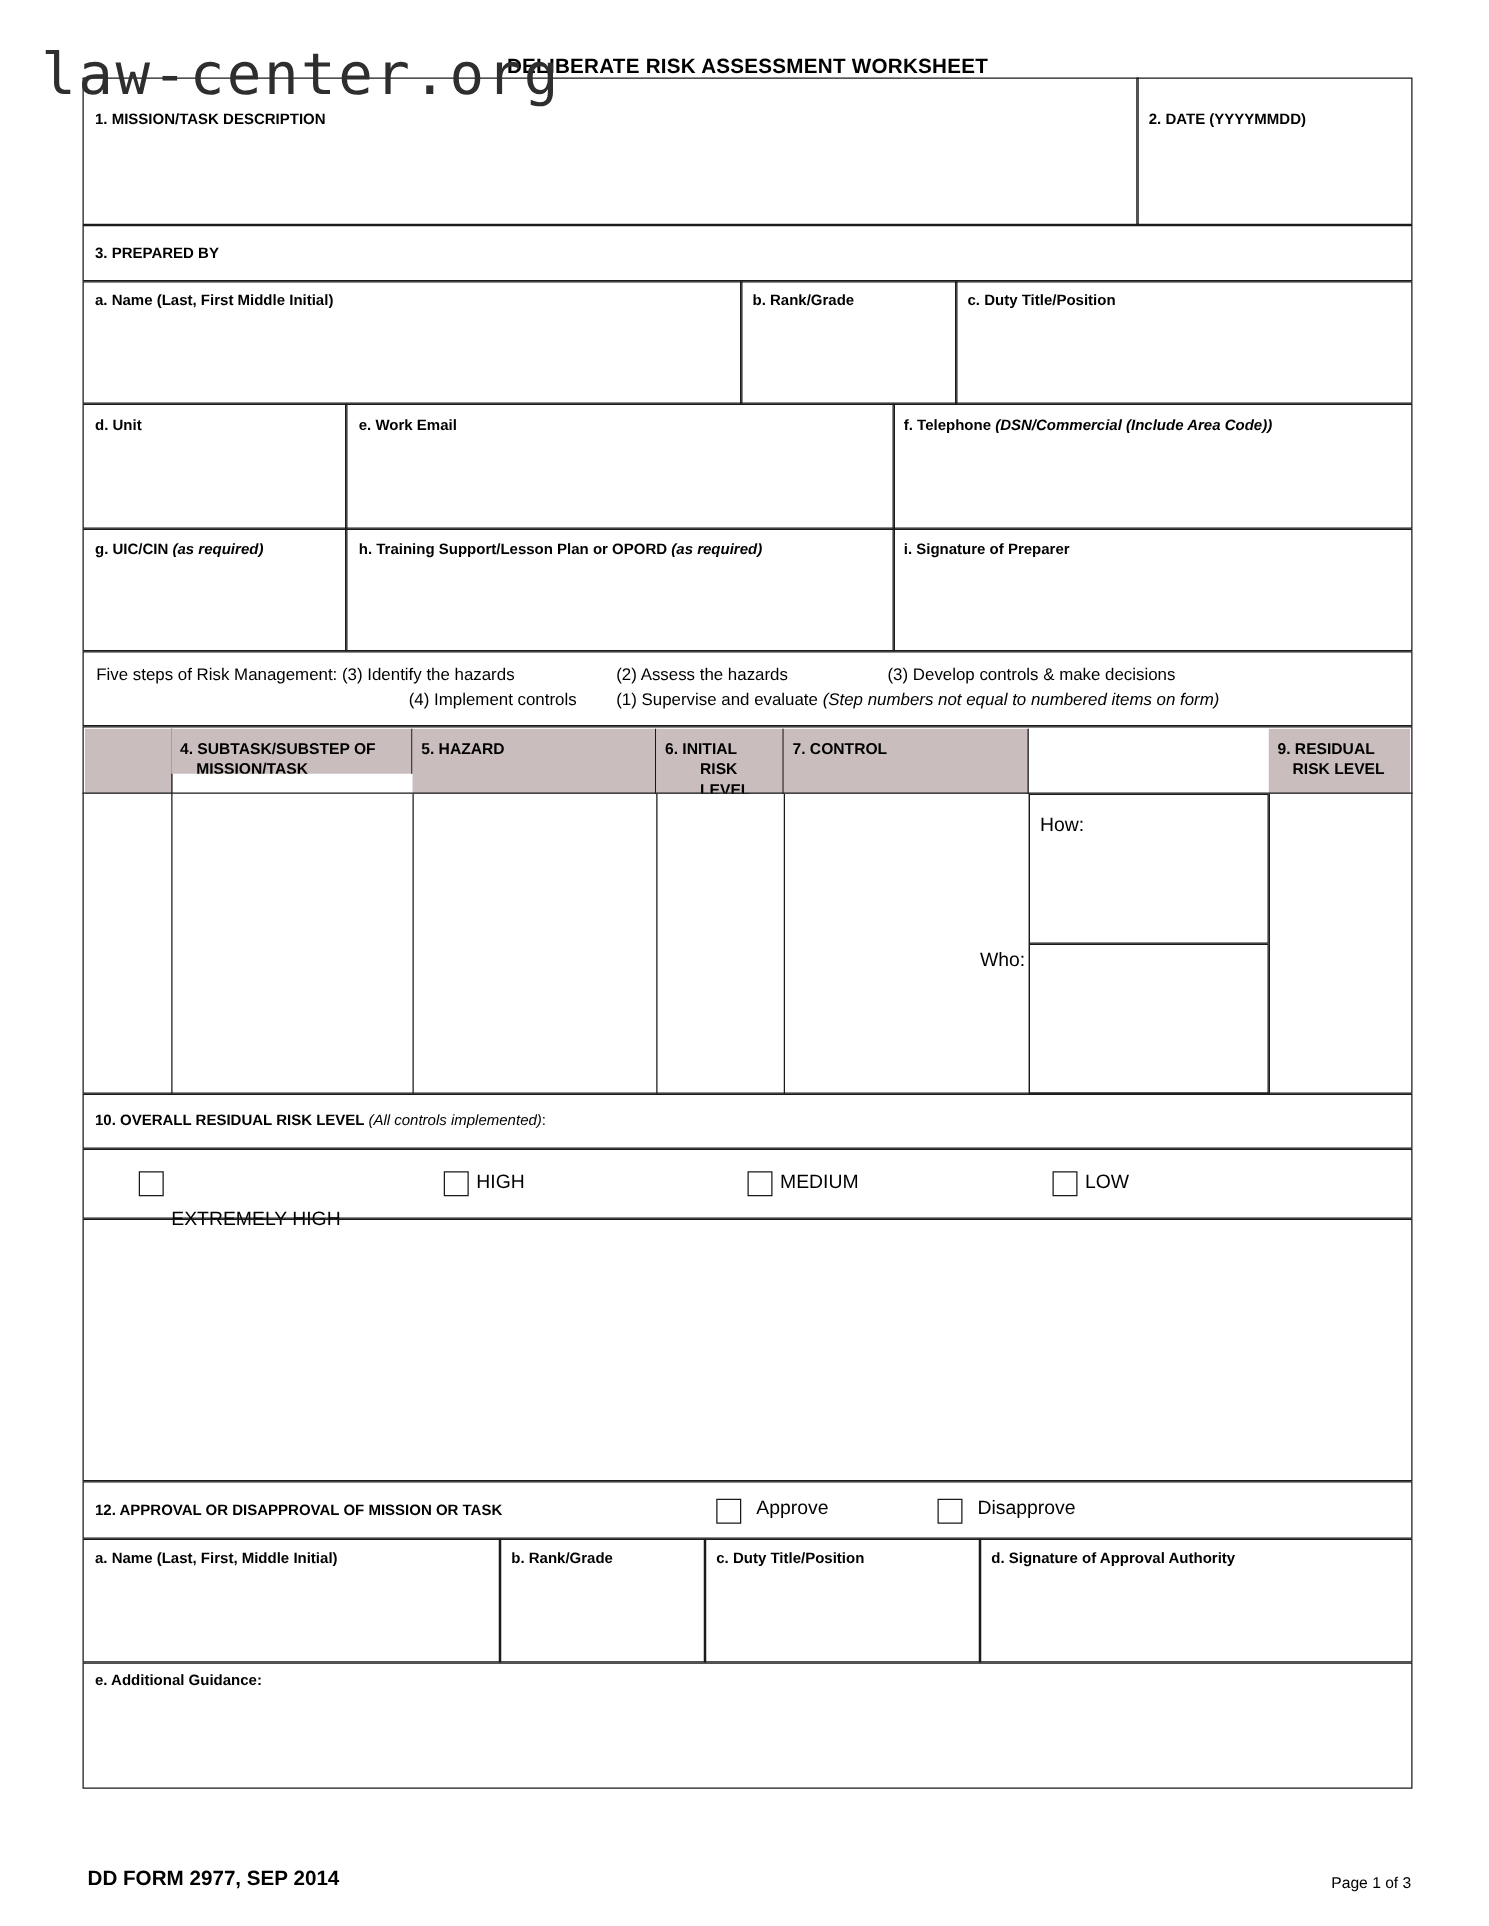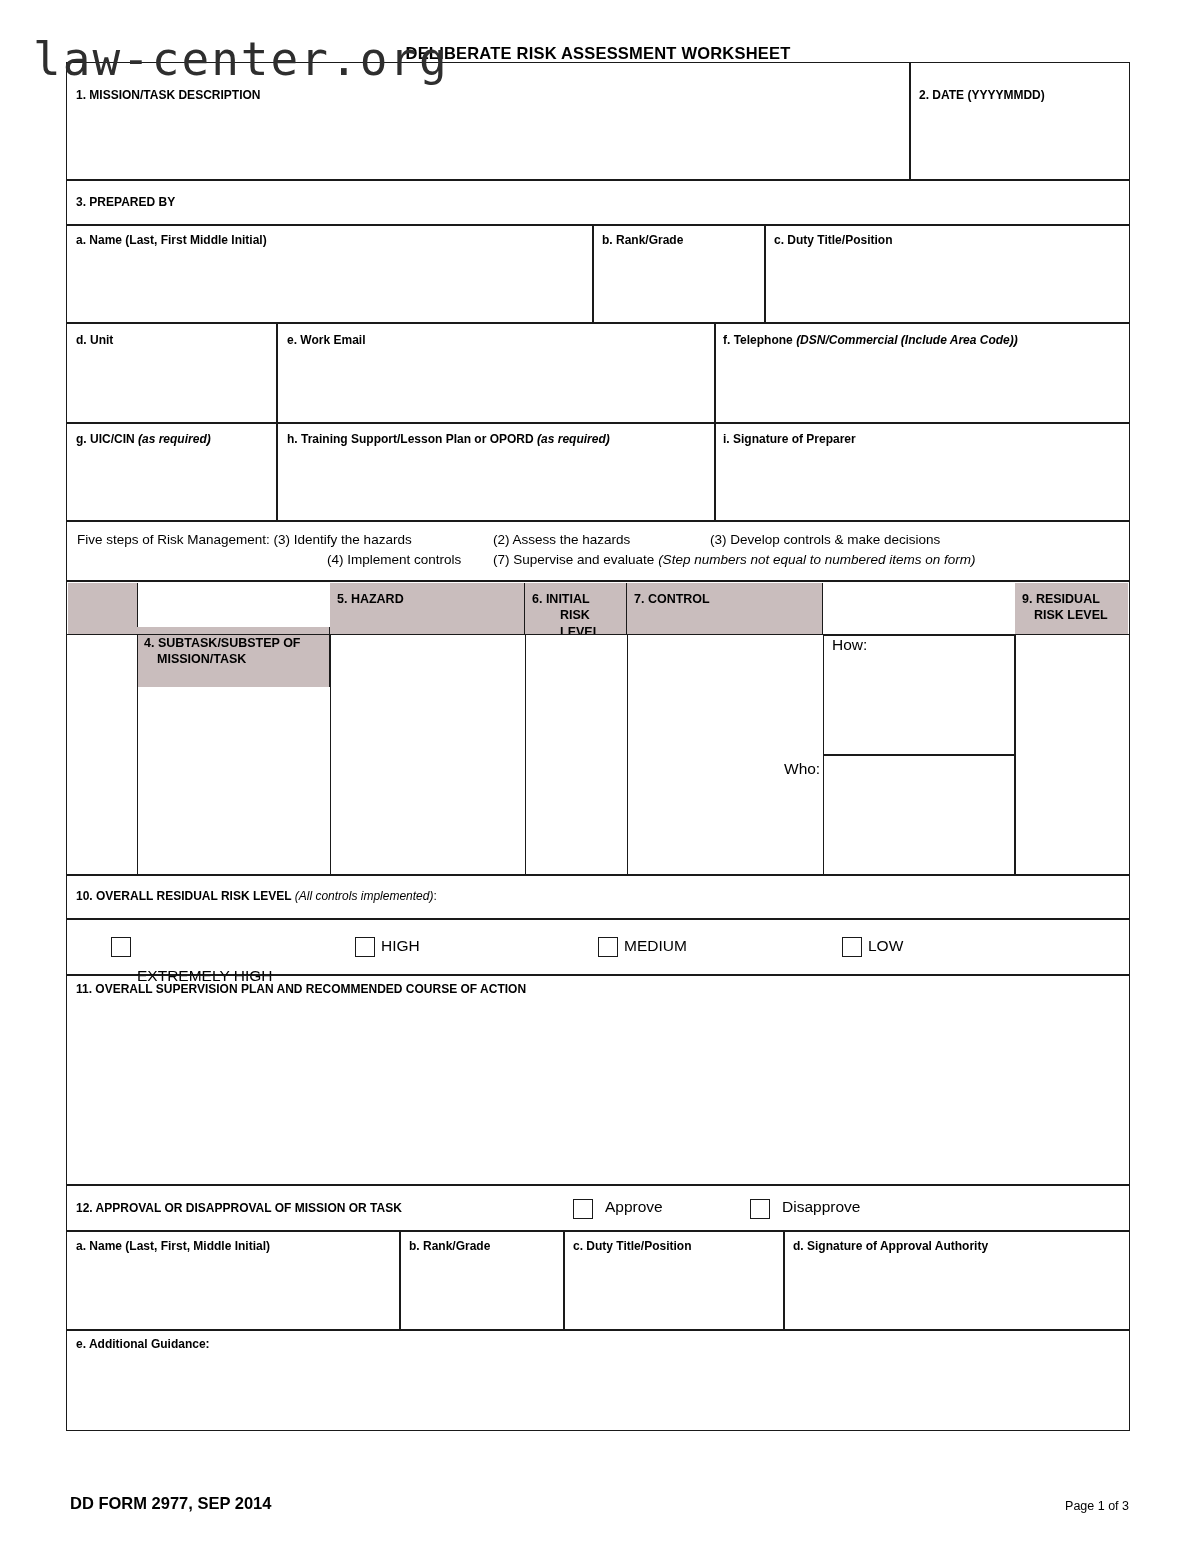--- a/index.html
+++ b/index.html
@@ -190,28 +190,28 @@
   <div class="lbl" style="left:723px; top:432px;">i. Signature of Preparer</div>
 
   <div class="bx" style="left:66px; top:521px; width:1064px; height:60px;"></div>
   <div class="steps" style="left:77px; top:532px;">
     <span>Five steps of Risk Management: (3) Identify the hazards</span>
   </div>
   <div class="steps" style="left:493px; top:532px;">(2) Assess the hazards</div>
   <div class="steps" style="left:710px; top:532px;">(3) Develop controls &amp; make decisions</div>
   <div class="steps" style="left:327px; top:552px;">(4) Implement controls</div>
   <div class="steps" style="left:493px; top:552px;">
-    <span>(7) Supervise and evaluate</span>
+    <span>(1) Supervise and evaluate</span>
     <i>(Step numbers not equal to numbered items on form)</i>
   </div>
 
   <div class="bx" style="left:66px; top:581px; width:1064px; height:294px;"></div>
 
   <div class="thead-cell" style="left:67.6px; top:582.6px; width:70px; height:52px;"></div>
-  <div class="thead-cell c4" style="left:137px; top:582.6px; width:193px; height:60px;margin-top:44px;">
+  <div class="thead-cell c4" style="left:137px; top:582.6px; width:193px; height:36px;">
     <span>4. SUBTASK/SUBSTEP OF</span>
     <span class="l2">MISSION/TASK</span>
   </div>
   <div class="thead-cell c5" style="left:330px; top:582.6px; width:195px; height:52px;">
     <span>5. HAZARD</span>
   </div>
   <div class="thead-cell c6" style="left:525px; top:582.6px; width:102px; height:52px;">
     <span>6. INITIAL</span>
     <span class="l2">RISK LEVEL</span>
   </div>
@@ -227,41 +227,40 @@
 
   <div class="bx bx-l" style="left:137px; top:635px; width:0; height:240px;"></div>
   <div class="bx bx-l" style="left:330px; top:635px; width:0; height:240px;"></div>
   <div class="bx bx-l" style="left:525px; top:635px; width:0; height:240px;"></div>
   <div class="bx bx-l" style="left:627px; top:635px; width:0; height:240px;"></div>
   <div class="bx bx-l" style="left:823px; top:635px; width:0; height:240px;"></div>
   <div class="bx bx-l" style="left:1015px; top:635px; width:0; height:240px;"></div>
 
   <div class="bx" style="left:823px; top:635px; width:192px; height:120px;"></div>
   <div class="bx" style="left:823px; top:755px; width:192px; height:120px;"></div>
-  <div class="cell-txt" style="left:832px; top:636px;">How:</div>
+  <div class="cell-txt" style="left:832px; top:652px;">How:</div>
   <div class="cell-txt" style="left:784px; top:760px;">Who:</div>
 
   <div class="bx" style="left:66px; top:875px; width:1064px; height:44px;"></div>
   <div class="lbl" style="left:76px; top:889px;">
     <span>10. OVERALL RESIDUAL RISK LEVEL</span>
     <span class="norm-it">(All controls implemented)</span><span class="reg" style="font-weight:normal">:</span>
   </div>
 
   <div class="bx" style="left:66px; top:919px; width:1064px; height:56px;"></div>
   <div class="cbx" style="left:111px; top:937px;"></div>
   <div class="cbx-lbl" style="left:137px; top:937px;margin-top:30px;">EXTREMELY HIGH</div>
   <div class="cbx" style="left:355px; top:937px;"></div>
   <div class="cbx-lbl" style="left:381px; top:937px;">HIGH</div>
   <div class="cbx" style="left:598px; top:937px;"></div>
   <div class="cbx-lbl" style="left:624px; top:937px;">MEDIUM</div>
   <div class="cbx" style="left:842px; top:937px;"></div>
   <div class="cbx-lbl" style="left:868px; top:937px;">LOW</div>
 
   <div class="bx" style="left:66px; top:975px; width:1064px; height:210px;"></div>
-  <div class="lbl" style="left:76px; top:982px;">11. OVERALL SUPERVISION PLAN AND RECOMMENDED COURSE OF ACTION</div>
 
   <div class="bx" style="left:66px; top:1185px; width:1064px; height:46px;"></div>
   <div class="lbl" style="left:76px; top:1201px;">12. APPROVAL OR DISAPPROVAL OF MISSION OR TASK</div>
   <div class="cbx" style="left:573px; top:1199px;"></div>
   <div class="cbx-lbl" style="left:605px; top:1198px;">Approve</div>
   <div class="cbx" style="left:750px; top:1199px;"></div>
   <div class="cbx-lbl" style="left:782px; top:1198px;">Disapprove</div>
 
   <div class="bx" style="left:66px; top:1231px; width:335px; height:99px;"></div>
   <div class="bx" style="left:399px; top:1231px; width:166px; height:99px;"></div>

